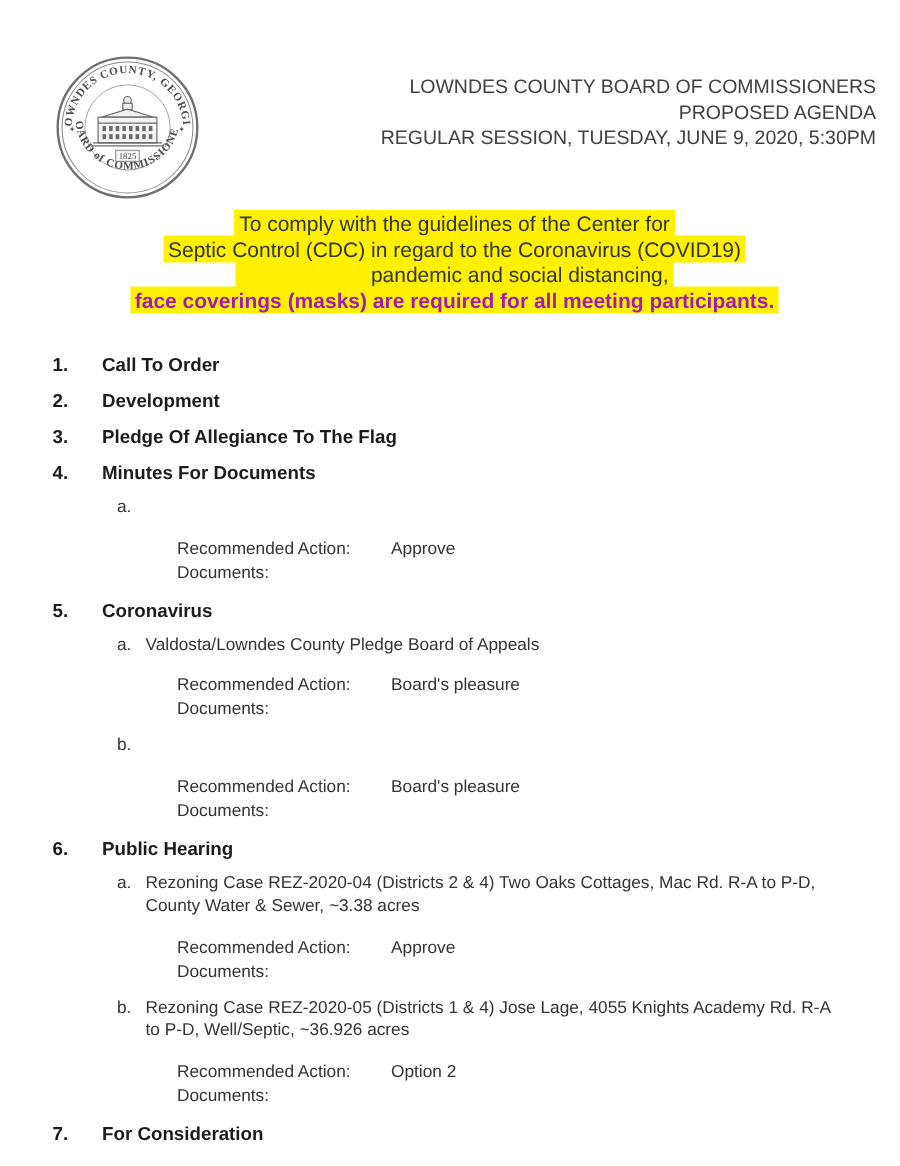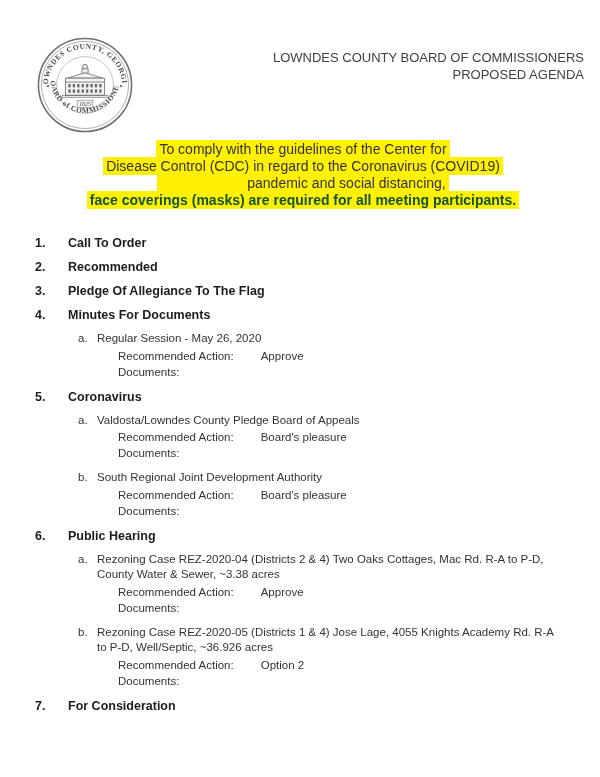--- a/index.html
+++ b/index.html
@@ -27,37 +27,37 @@
   
   .notice {
     position: absolute; top: 141px; left: 6px; width: 594px;
     text-align: center;
     font-size: 14px; line-height: 17px;
     color: #333;
   }
   .notice .line { white-space: nowrap; }
   .hl { background: var(--hl, #fff100); padding: 1px 3px; }
   .hl.padded { padding-left: 90px; }
-  .hl.bold { font-weight: bold; color: #14532d; }
+  .hl.bold { font-weight: bold; color: #a21caf; }
 
   
   .agenda {
     position: absolute; top: 236px; left: 35px; width: 540px;
   }
   .item { margin-top: 10px; }
   .item:first-child { margin-top: 0; }
   .item-head { display: flex; font-weight: bold; font-size: 12.5px; line-height: 14px; color: #1c1c1c; }
   .item-num { width: 33px; flex: 0 0 33px; }
   .sub { margin-top: 9px; padding-left: 43px; font-size: 11.5px; }
   .sub-head { display: flex; line-height: 15.5px; color: #333; }
   .sub-letter { width: 19px; flex: 0 0 19px; }
   .sub-text { max-width: 468px; }
   .sub-meta { margin-left: 40px; color: #333; }
   .meta-line { line-height: 16px; }
-  .meta-line:first-child { margin-top: 1px; }
+  .meta-line:first-child { margin-top: 11px; }
   .meta-value { margin-left: 27px; }
 </style>
 </head>
 <body>
 
 <div class="page">
 
   <svg class="seal" viewBox="0 0 100 100" aria-hidden="true">
     <defs>
       <path id="arcTop" d="M 12,51 A 38,38 0 0 1 88,51" fill="none"></path>
@@ -104,57 +104,57 @@
     </g>
     <g>
       <rect x="42" y="65.5" width="16" height="7.5" fill="#f5f5f5" stroke="#777" stroke-width="0.6"></rect>
       <text x="50" y="71.5" font-size="6" fill="#4d4d4d" text-anchor="middle" font-family="Liberation Serif, serif">1825</text>
     </g>
   </svg>
 
   <div class="header-text">
     <div class="line">LOWNDES COUNTY BOARD OF COMMISSIONERS</div>
     <div class="line">PROPOSED AGENDA</div>
+    <div class="line">REGULAR SESSION, TUESDAY, JUNE 9, 2020, 5:30PM</div>
   </div>
 
   <div class="notice">
     <div class="line"><span class="hl">To comply with the guidelines of the Center for</span></div>
-    <div class="line"><span class="hl">Disease Control (CDC) in regard to the Coronavirus (COVID19)</span></div>
+    <div class="line"><span class="hl">Septic Control (CDC) in regard to the Coronavirus (COVID19)</span></div>
     <div class="line"><span class="hl padded">pandemic and social distancing,</span></div>
     <div class="line"><span class="hl bold">face coverings (masks) are required for all meeting participants.</span></div>
   </div>
 
   <div class="agenda" id="agenda">
       <div class="item">
         <div class="item-head">
           <span class="item-num">1.</span>
           <span class="item-title">Call To Order</span>
         </div>
       </div>
       <div class="item">
         <div class="item-head">
           <span class="item-num">2.</span>
-          <span class="item-title">Recommended</span>
+          <span class="item-title">Development</span>
         </div>
       </div>
       <div class="item">
         <div class="item-head">
           <span class="item-num">3.</span>
           <span class="item-title">Pledge Of Allegiance To The Flag</span>
         </div>
       </div>
       <div class="item">
         <div class="item-head">
           <span class="item-num">4.</span>
           <span class="item-title">Minutes For Documents</span>
         </div>
         <div class="sub">
           <div class="sub-head">
             <span class="sub-letter">a.</span>
-            <div class="sub-text">Regular Session - May 26, 2020</div>
           </div>
           <div class="sub-meta">
             <div class="meta-line"><span class="meta-label">Recommended Action:</span><span class="meta-value">Approve</span></div>
             <div class="meta-line"><span class="meta-label">Documents:</span></div>
           </div>
         </div>
       </div>
       <div class="item">
         <div class="item-head">
           <span class="item-num">5.</span>
@@ -166,21 +166,20 @@
             <div class="sub-text">Valdosta/Lowndes County Pledge Board of Appeals</div>
           </div>
           <div class="sub-meta">
             <div class="meta-line"><span class="meta-label">Recommended Action:</span><span class="meta-value">Board's pleasure</span></div>
             <div class="meta-line"><span class="meta-label">Documents:</span></div>
           </div>
         </div>
         <div class="sub">
           <div class="sub-head">
             <span class="sub-letter">b.</span>
-            <div class="sub-text">South Regional Joint Development Authority</div>
           </div>
           <div class="sub-meta">
             <div class="meta-line"><span class="meta-label">Recommended Action:</span><span class="meta-value">Board's pleasure</span></div>
             <div class="meta-line"><span class="meta-label">Documents:</span></div>
           </div>
         </div>
       </div>
       <div class="item">
         <div class="item-head">
           <span class="item-num">6.</span>

